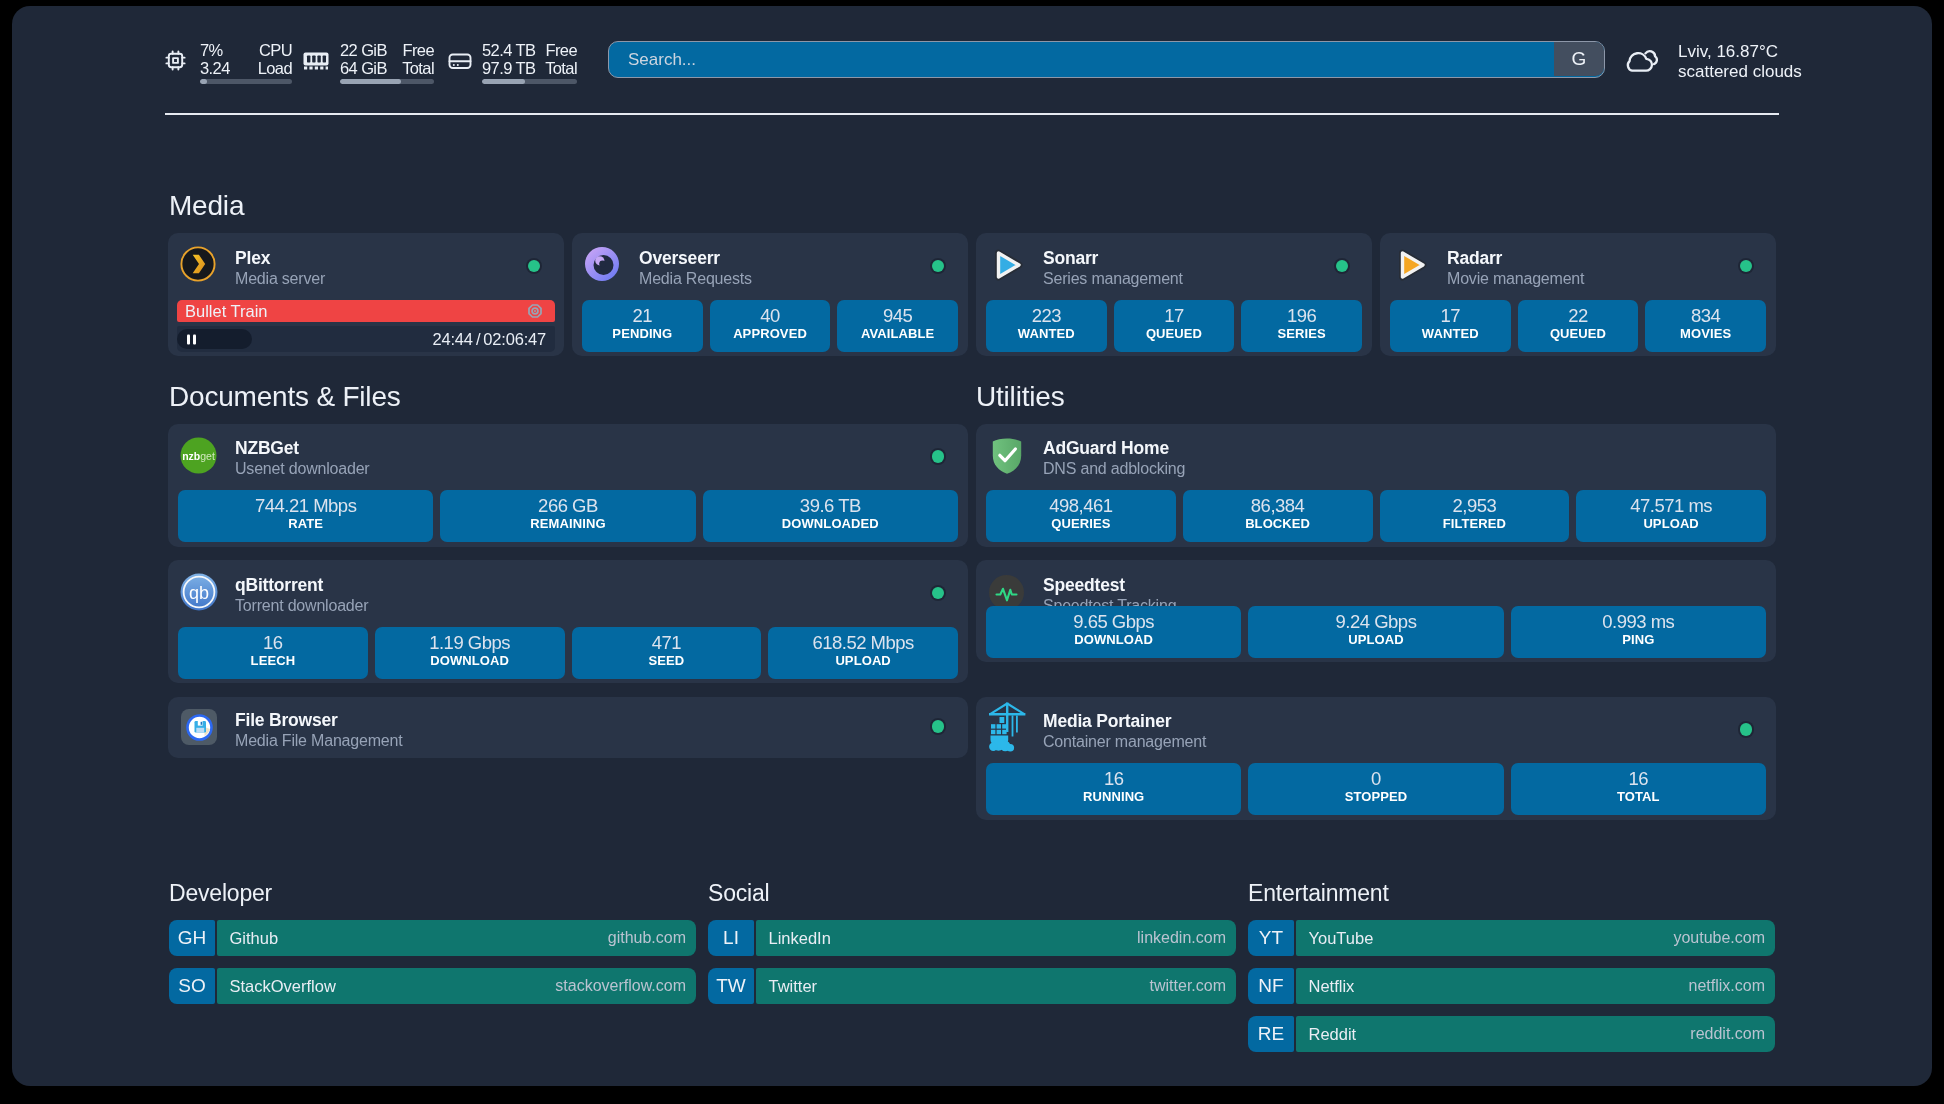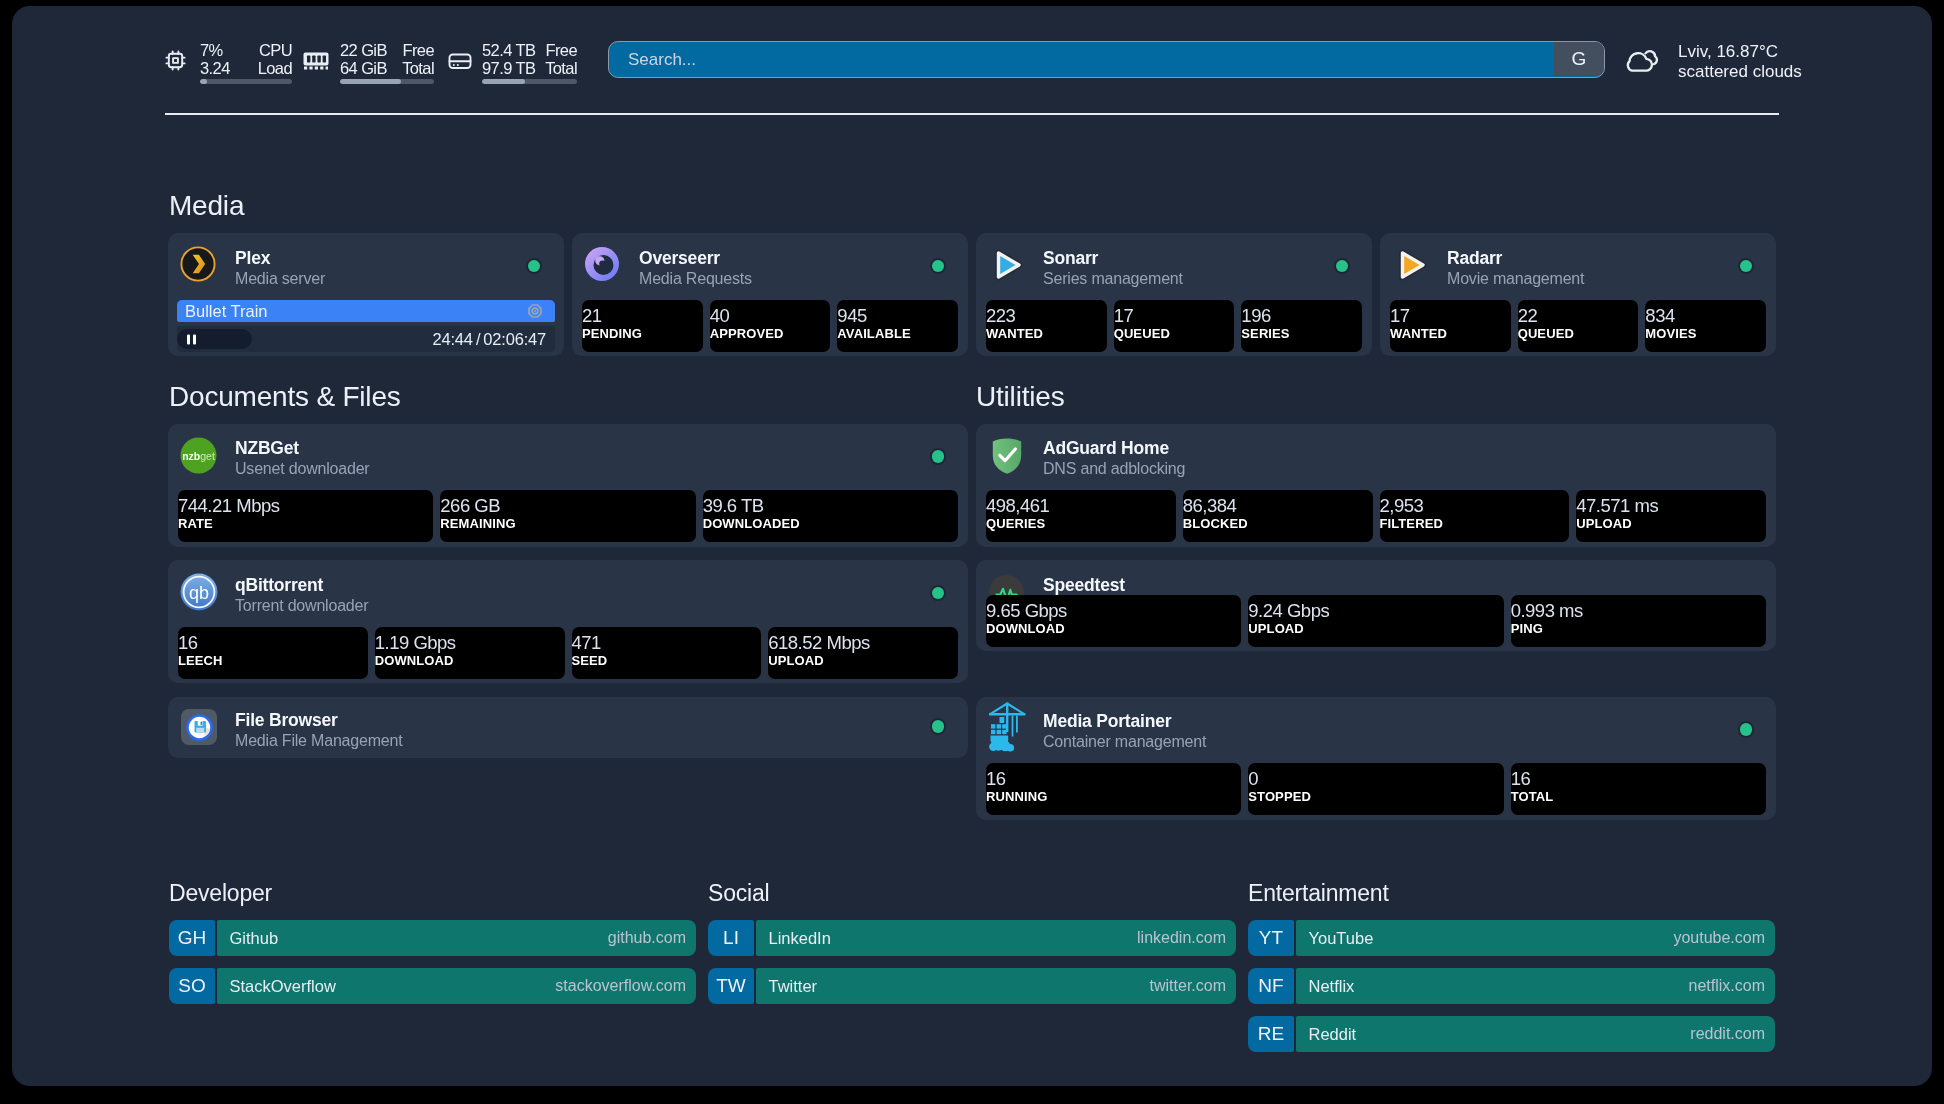--- a/index.html
+++ b/index.html
@@ -22,25 +22,25 @@
 .h1 { position:absolute; font-size:28px; line-height:32px; color:#edf1f7; font-weight:400; letter-spacing:-0.2px;}
 .h2 { position:absolute; font-size:23px; line-height:26px; color:#edf1f7; font-weight:400; letter-spacing:-0.2px;}
 
 .card { position:absolute; background:#293447; border-radius:10px; }
 .cicon { position:absolute; left:12px; top:13px; }
 .ctxt { position:absolute; left:67px; top:14.5px; }
 .ctit { font-size:17.5px; line-height:21px; color:#f4f7fb; font-weight:700; letter-spacing:-0.2px;}
 .csub { font-size:16px; line-height:20px; color:#97a3b7; letter-spacing:-0.2px;}
 .dot { position:absolute; width:12.5px; height:12.5px; border-radius:50%; background:#26c289; right:24px; top:26.5px; box-shadow:0 0 0 2px rgba(20,24,38,0.5); }
 .stats { position:absolute; left:10px; right:10px; bottom:4.5px; height:52px; display:flex; gap:7px; }
-.stat { flex:1; background:#000000; border-radius:7px; padding-top:5px; }
+.stat { flex:1; background:#0369a1; border-radius:7px; text-align:center; padding-top:5px; }
 .stat .v { font-size:18.5px; line-height:21px; color:#dce3ee; letter-spacing:-0.5px;}
 .stat .l { font-size:13px; line-height:16.5px; color:#fff; font-weight:700; letter-spacing:0.1px; }
 
-.prow1 { position:absolute; left:9px; right:9px; top:67px; height:22px; background:#3b82f6; border-radius:5px 5px 2px 2px; }
+.prow1 { position:absolute; left:9px; right:9px; top:67px; height:22px; background:#ef4444; border-radius:5px 5px 2px 2px; }
 .prow1 .t { position:absolute; left:8px; top:1px; font-size:16.5px; line-height:20px; color:#eef2f8; }
 .prow2 { position:absolute; left:9px; right:9px; top:93px; height:26px; background:#212c3f; border-radius:2px 2px 5px 5px; }
 .pel { position:absolute; left:0; top:3px; height:20px; width:75px; background:#141d2d; border-radius:10px; }
 .ptime { position:absolute; right:9px; top:3px; font-size:16.5px; line-height:20px; color:#e9eef5; font-weight:500; letter-spacing:-0.2px;}
 
 .bk { position:absolute; height:35px; width:527px; }
 .bk .ab { position:absolute; left:0; top:0; width:46px; height:35.5px; background:#0369a1; border-radius:8px 2px 2px 8px; color:#eef2f8; font-size:19px; line-height:35.5px; text-align:center; font-weight:500; }
 .bk .bd { position:absolute; left:47.5px; right:0; top:0; height:35.5px; background:#0f766e; border-radius:2px 8px 8px 2px; }
 .bk .nm { position:absolute; left:13px; top:7.5px; font-size:16.5px; line-height:20px; color:#e9edf4; }
 .bk .dm { position:absolute; right:10px; top:8px; font-size:16px; line-height:19.5px; color:#bac3d1; }
@@ -338,21 +338,21 @@
           <div class="v">471</div>
           <div class="l">SEED</div>
         </div>
       <div class="stat">
           <div class="v">618.52 Mbps</div>
           <div class="l">UPLOAD</div>
         </div>
     </div>
   </div>
 
-  <div class="card" style="left:964px;top:554px;width:800px;height:91px">
+  <div class="card" style="left:964px;top:554px;width:800px;height:102px">
     <svg class="cicon" style="left:13px;top:15px" width="35" height="35" viewBox="0 0 35 35">
       <circle cx="17.5" cy="17.5" r="17.5" fill="#3a3b3a"></circle>
       <path d="M7.5 19.5 h3.8 L14 13.8 L18 25.3 L21.3 14.8 L22.8 19.5 h4.7" fill="none" stroke="#2fd885" stroke-width="2.1" stroke-linecap="round" stroke-linejoin="round"></path>
     </svg>
     <div class="ctxt">
         <div class="ctit">Speedtest</div>
         <div class="csub">Speedtest Tracking</div>
       </div>
     <div class="stats">
       <div class="stat">

